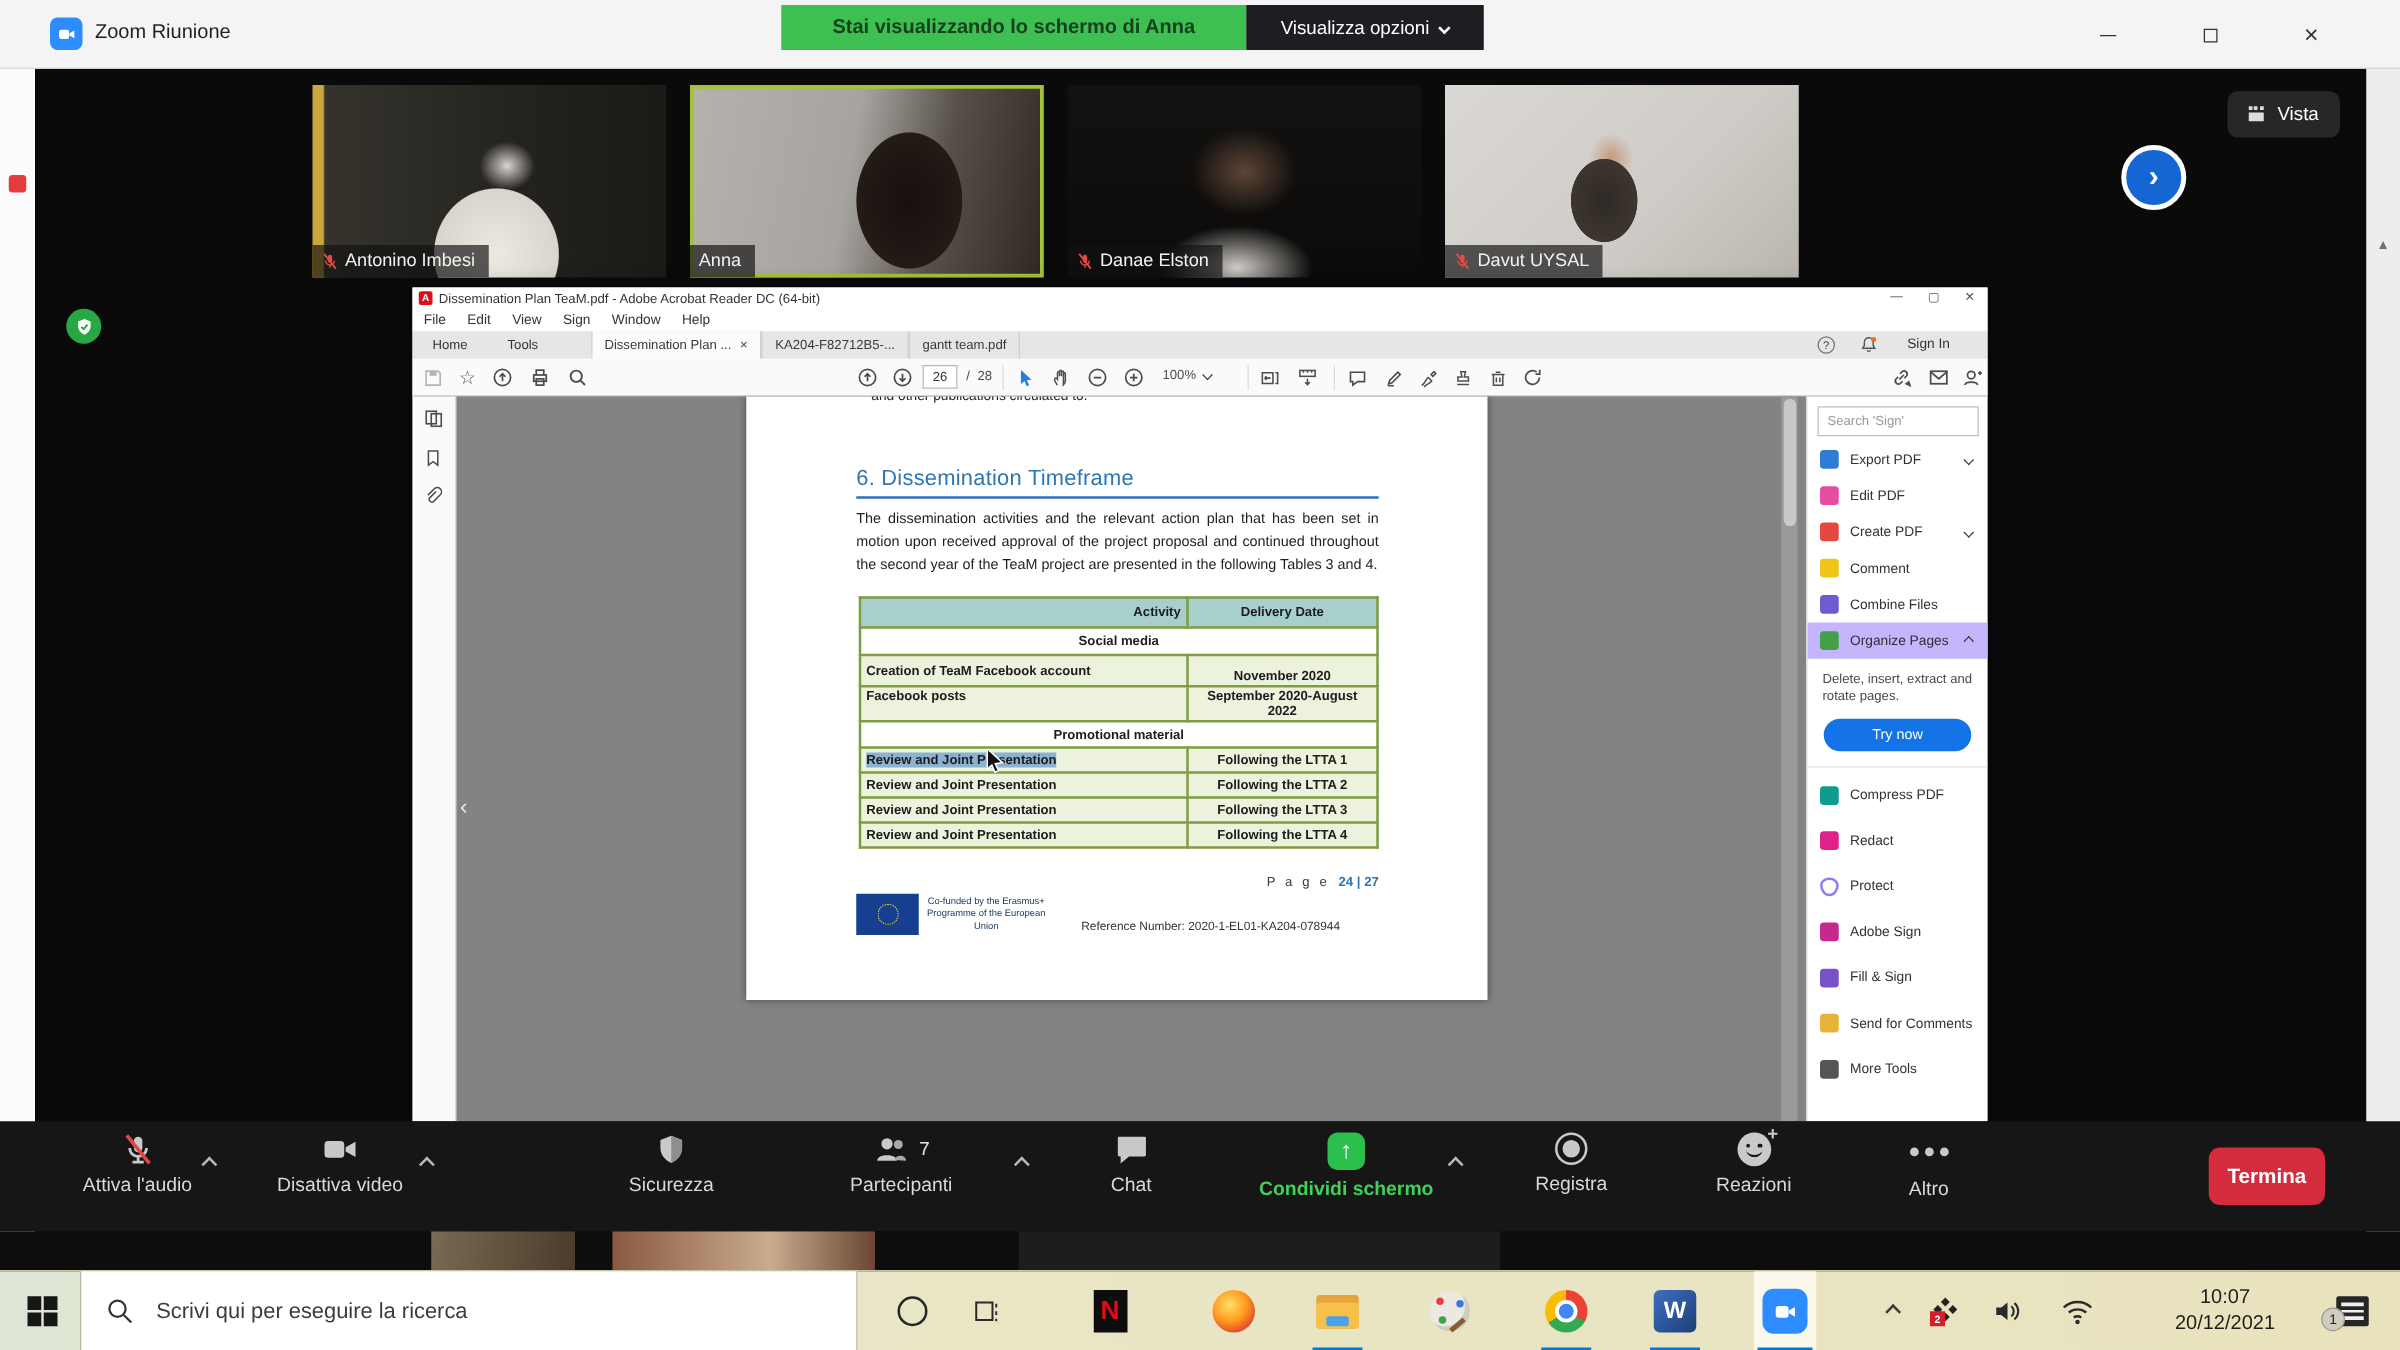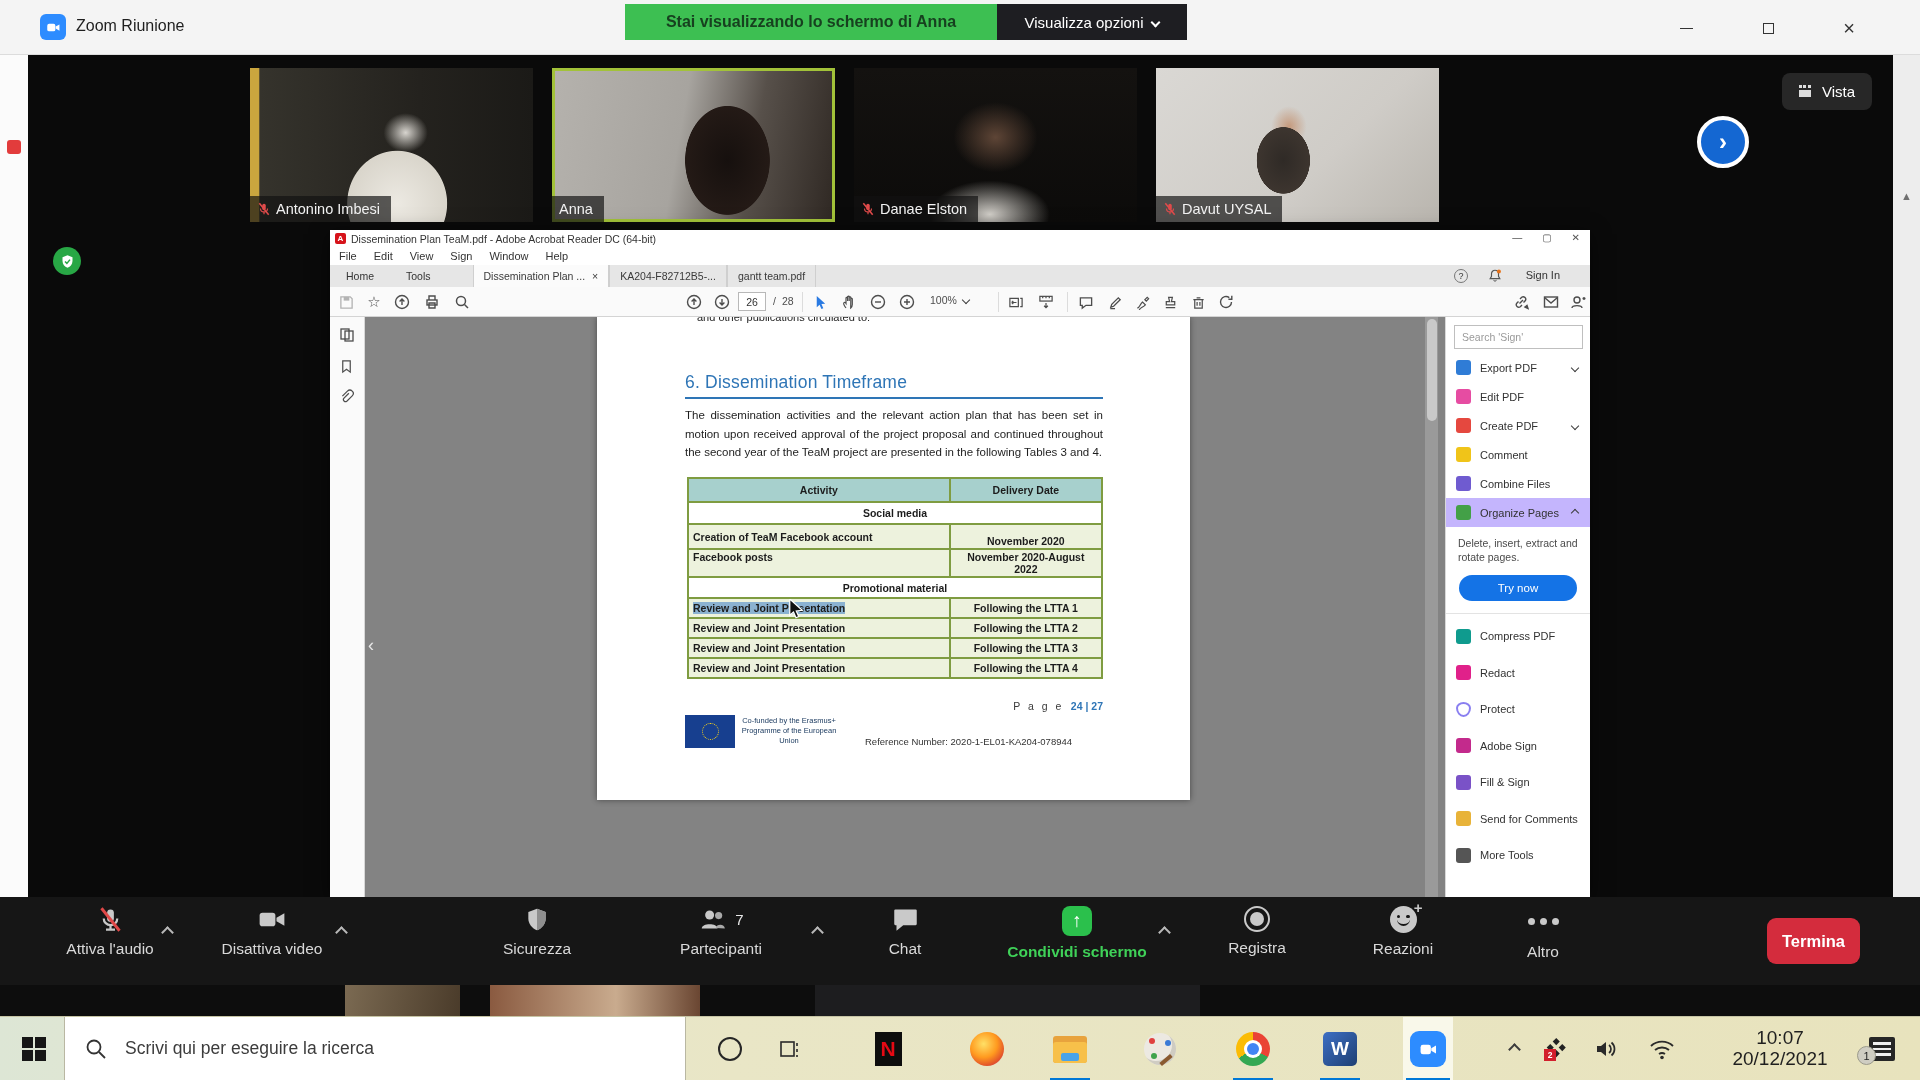--- a/index.html
+++ b/index.html
@@ -57,21 +57,21 @@
          font-size:10.5px;display:flex;align-items:center;justify-content:center}
   .ac-body{position:relative;height:580px;background:#838383;overflow:hidden}
   .rail{position:absolute;left:0;top:0;width:35px;height:580px;background:#fafafa;border-right:1px solid #d8d8d8}
   .railic{position:absolute;left:9px}
   .page{position:absolute;background:#fff;box-shadow:0 0 6px rgba(0,0,0,.45)}
   .pdfhead{position:absolute;font-size:17.5px;color:#2e75b6;letter-spacing:.2px}
   .pdfrule{position:absolute;height:2px;background:#2e75b6}
   .pdfpara{position:absolute;font-size:11.5px;line-height:18.6px;color:#1e1e1e;text-align:justify}
   table.doc{border-collapse:collapse;width:416px;font-size:10.5px;color:#1c1c1c}
   table.doc td,table.doc th{border:2px solid #7f9c41;padding:1px 4px;font-weight:600}
-  .th{background:#a7d0cd;height:24px;text-align:center}
+  .th{background:#a7d0cd;height:24px;text-align:right}
   .th2{background:#a7d0cd;text-align:center}
   .sec{background:#fff;text-align:center;height:22px}
   .drow{background:#edf2dd}
   .dcell{text-align:center}
   .selhl{background:rgba(58,125,199,.55)}
   .scrollv{position:absolute;width:13px;background:#9a9a9a}
   .thumbv{position:absolute;left:1.5px;width:10px;border-radius:5px;background:#c9c9c9}
   .panel{position:absolute;left:1115px;top:0;width:145px;height:580px;background:#fff;border-left:1px solid #d9d9d9;
          display:flex;flex-direction:column}
   .psearch{margin:8px 8px 4px 8px;height:24px;border:1px solid #bfbfbf;width:129px;padding:0 7px;font-size:10.5px;
@@ -113,21 +113,21 @@
   
   .taskbar{left:0;top:1016px;width:1920px;height:64px;background:linear-gradient(90deg,#dde6d5 0%,#e9e6c6 38%,#e8e3bd 100%);border-top:1px solid #c6c4a4}
   .tb{position:absolute;top:0;height:64px;display:flex;align-items:center;justify-content:center}
   .winlogo{display:grid;grid-template-columns:11px 11px;grid-template-rows:11px 11px;gap:2px}
   .winlogo i{background:#161616}
   .tsearch{position:absolute;left:64px;top:0;width:622px;height:64px;border:1px solid #b9b7a2;border-top:none;background:#fff;
            padding-left:60px;font-size:17.5px;color:#333;font-family:"Liberation Sans",sans-serif}
   .tsearch::placeholder{color:#3c3c3c}
   .ind{position:absolute;bottom:0;height:3px;background:#0078d7}
   .zoomhl{position:absolute;left:1403px;top:0;width:50px;height:64px;background:rgba(252,252,244,.8)}
-  .clock{position:absolute;left:1715px;top:10px;width:130px;text-align:center;font-size:19px;color:#1f1f1f;line-height:21px}
+  .clock{position:absolute;left:1715px;top:10px;width:130px;text-align:center;font-size:16px;color:#1f1f1f;line-height:21px}
   .badge2{position:relative;width:20px;height:20px}
   .badge2 .d{position:absolute;width:4.5px;height:4.5px;background:#222;transform:rotate(45deg)}
   .badge2 .n{position:absolute;left:-2px;bottom:-2px;width:12px;height:12px;background:#d21f2c;color:#fff;font-size:8.5px;
              font-weight:bold;display:flex;align-items:center;justify-content:center}
   .notif{position:relative;width:26px;height:24px;background:#262626;border-radius:2px;display:flex;flex-direction:column;
          justify-content:center;gap:3px;padding:0 4px}
   .notif i{height:2.5px;background:#f0f0f0}
   .notif .c{position:absolute;left:-12px;bottom:-4px;width:19px;height:19px;border-radius:50%;background:#cfcdc2;color:#222;
             font-size:11px;display:flex;align-items:center;justify-content:center;border:1px solid #9b9a8c}
   .cursor{position:absolute;z-index:40}
@@ -434,21 +434,21 @@
           </tr>
           <tr>
                 <td class="sec" colspan="2">Social media</td>
               </tr>
           <tr class="drow" style="height:25px">
             <td>Creation of TeaM Facebook account</td>
             <td class="dcell" style="vertical-align:bottom">November 2020</td>
           </tr>
           <tr class="drow" style="height:27px">
             <td style="vertical-align:top">Facebook posts</td>
-            <td class="dcell" style="vertical-align:bottom">November 2020-August 2022</td>
+            <td class="dcell" style="vertical-align:bottom">September 2020-August 2022</td>
           </tr>
           <tr>
                 <td class="sec" colspan="2" style="height:21px">Promotional material</td>
               </tr>
           <tr class="drow" style="height:20px">
             <td><span class="selhl">Review and Joint Presentation</span></td>
             <td class="dcell">Following the LTTA 1</td>
           </tr>
           <tr class="drow" style="height:20px">
             <td>Review and Joint Presentation</td>

